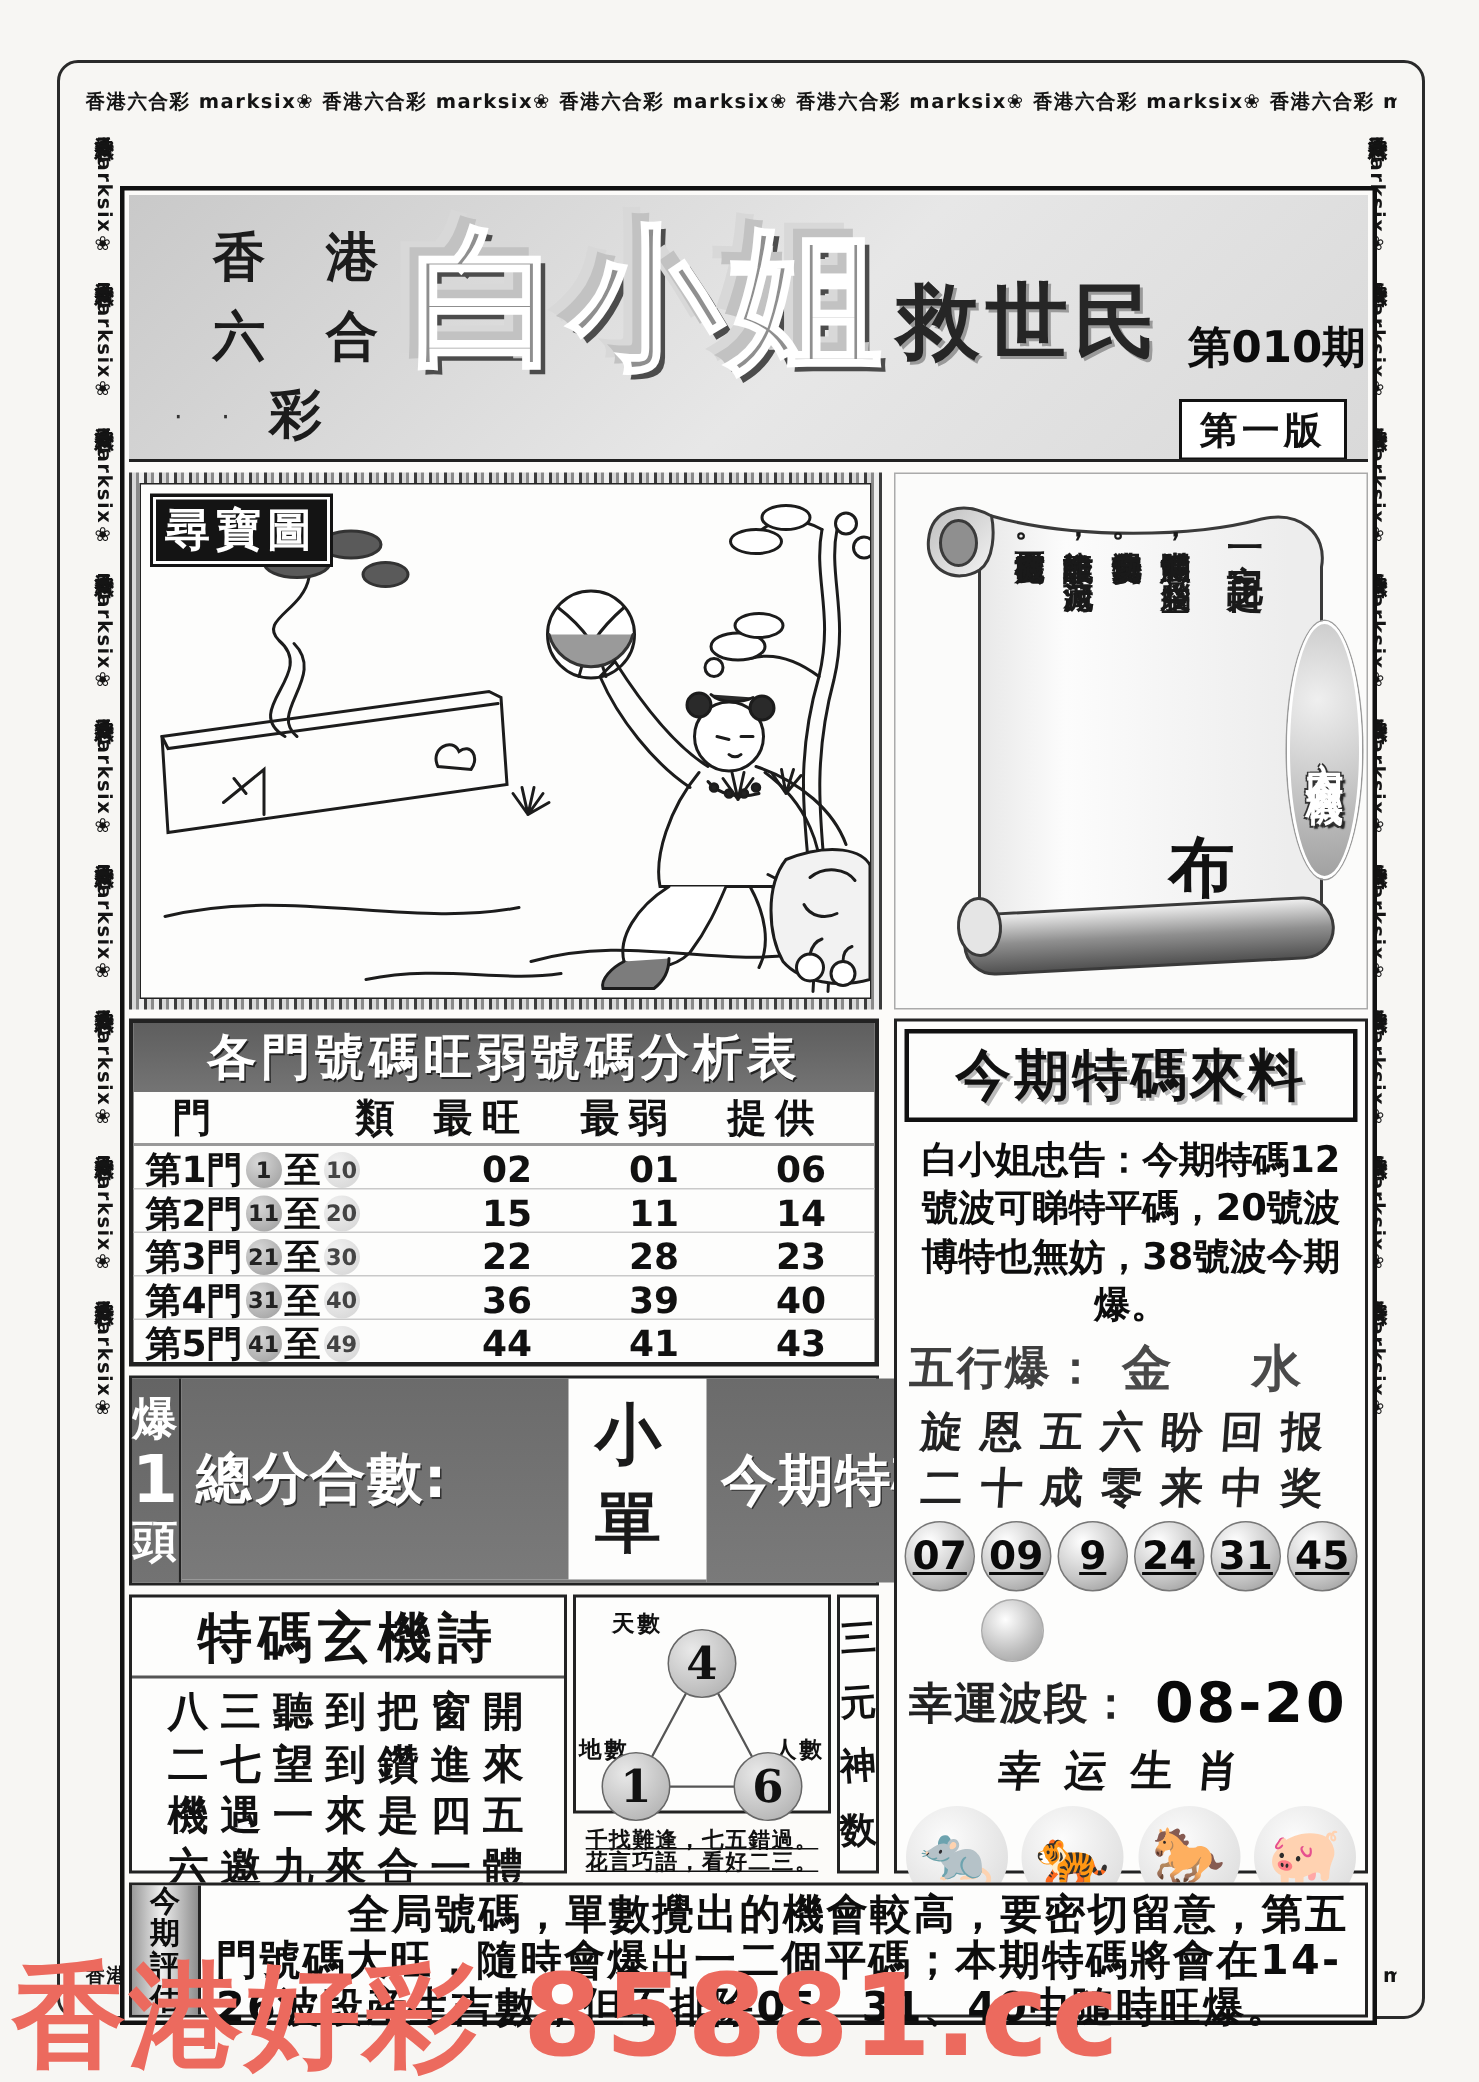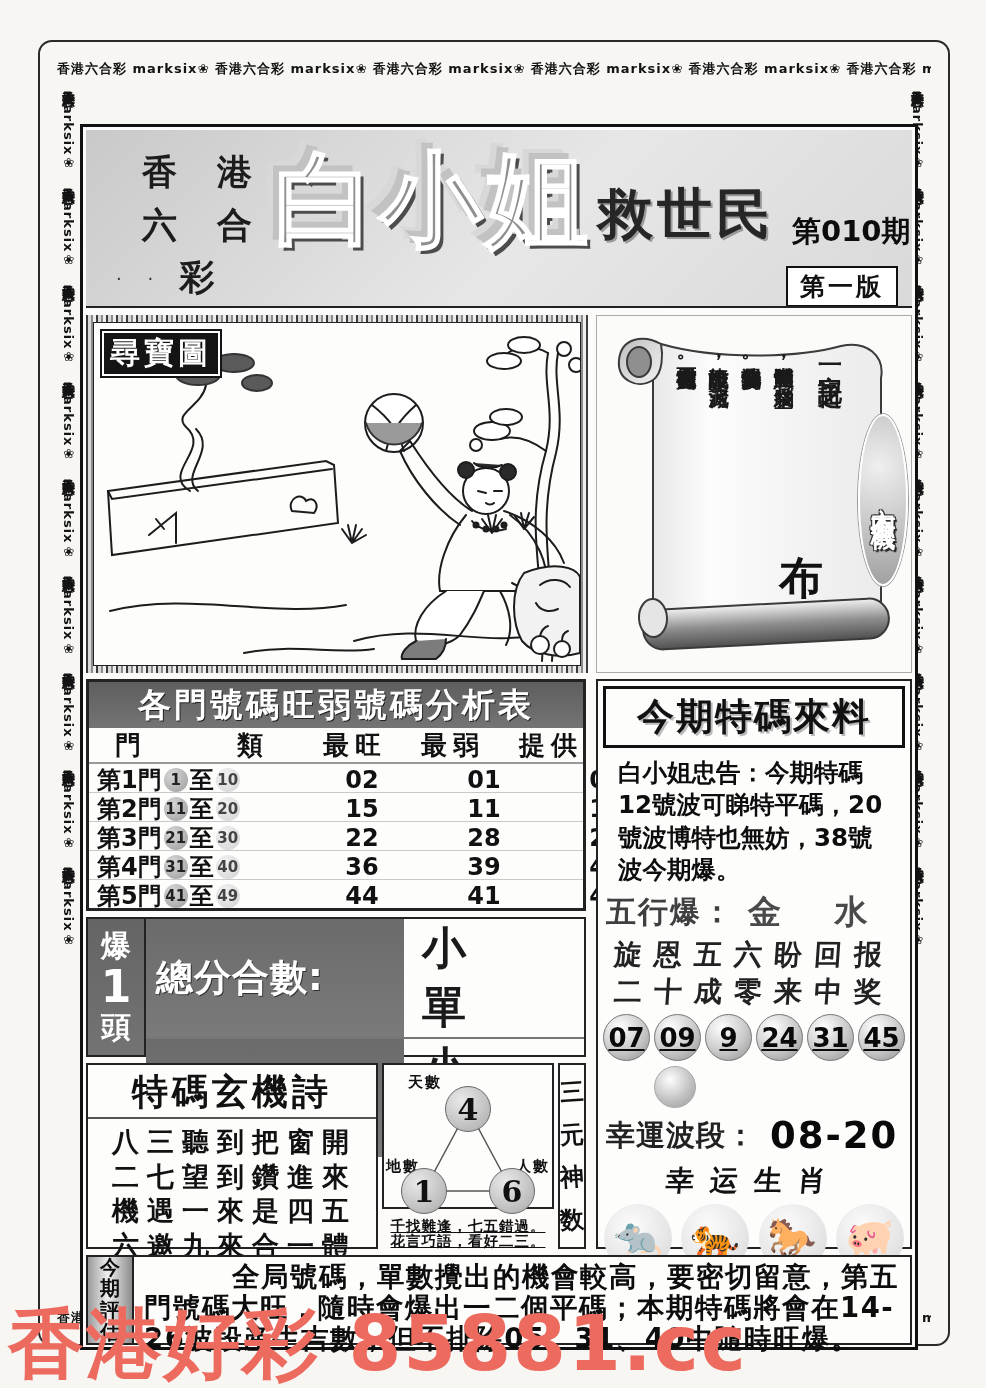--- a/index.html
+++ b/index.html
@@ -42,54 +42,54 @@
   .scroll-text .head { font-size:24px; letter-spacing:4px; margin-left:10px; }
   .scroll-bigchar { position:absolute; right:88px; bottom:64px; font-family:"DejaVu Serif", serif; font-size:44px; font-weight:bold; color:#111; }
   .badge { position:absolute; right:3px; top:98px; width:50px; height:172px; border-radius:50%; background:radial-gradient(circle at 40% 30%, #efefef, #9f9f9f); border:2px solid #fff; box-shadow:0 0 0 1px #999; display:flex; align-items:center; justify-content:center; }
   .badge span { writing-mode:vertical-rl; text-orientation:upright; font-size:25px; font-weight:bold; color:#fff; letter-spacing:6px; text-shadow:-1px -1px 0 #333,1px -1px 0 #333,-1px 1px 0 #333,2px 2px 1px #222; }
 
   
   .analysis { position:absolute; left:3px; top:552px; width:500px; height:232px; border:3px solid #222; background:#fdfdfc; }
   .analysis-title { height:46px; background:linear-gradient(#5e5e5e,#747474); color:#fff; font-size:33px; font-weight:bold; text-align:center; letter-spacing:3px; line-height:46px; text-shadow:1px 1px 0 #222; }
   .analysis-head { display:grid; grid-template-columns:200px 98px 98px 98px; height:36px; align-items:center; border-bottom:2px solid #999; font-size:26px; font-weight:bold; }
   .analysis-head .c0 { display:flex; justify-content:space-between; padding:0 26px; }
-  .analysis-head .c { text-align:right; letter-spacing:6px; }
-  .analysis-row { display:grid; grid-template-columns:200px 98px 98px 98px; height:29px; align-items:center; border-bottom:1px solid #c9c9c9; font-size:24px; font-weight:bold;gap:24px; }
+  .analysis-head .c { text-align:left; letter-spacing:6px; }
+  .analysis-row { display:grid; grid-template-columns:200px 98px 98px 98px; height:29px; align-items:center; border-bottom:1px solid #c9c9c9; font-size:24px; font-weight:bold; }
   .analysis-row:last-child { border-bottom:none; }
   .door-cell { display:flex; align-items:center; gap:2px; padding-left:8px; font-size:24px; }
   .num-circle { display:inline-flex; width:24px; height:24px; border-radius:50%; background:radial-gradient(circle at 35% 30%, #d8d8d8, #9b9b9b); align-items:center; justify-content:center; font-size:15px; font-weight:bold; color:#222; }
   .num-circle.light { background:radial-gradient(circle at 35% 30%, #f2f2f2, #d3d3d3); color:#444; }
   .val-cell { text-align:center; font-family:"DejaVu Sans", sans-serif; }
 
   
   .burst { position:absolute; left:3px; top:790px; width:500px; height:140px; border:2px solid #222; display:flex; background:#fdfdfc; }
   .burst-left { width:58px; background:linear-gradient(#646464,#737373); border-right:2px solid #222; color:#fff; display:flex; flex-direction:column; align-items:center; justify-content:center; font-weight:bold; }
   .burst-left .b1 { font-size:30px; } .burst-left .b2 { font-size:44px; line-height:.9; } .burst-left .b3 { font-size:30px; }
-  .burst-rows { flex:1; display:flex; flex-direction:column; }
+  .burst-rows { flex:1; display:flex; }
   .burst-row { flex:1; display:flex; border-bottom:2px solid #777; }
   .burst-row:last-child { border-bottom:none; }
   .burst-label { width:258px; background:linear-gradient(#6b6b6b,#7a7a7a); color:#fff; font-size:37px; font-weight:bold; display:flex; align-items:center; padding-left:10px; letter-spacing:1px; text-shadow:1px 1px 0 #333; }
   .burst-value { flex:1; display:flex; align-items:center; justify-content:center; font-size:44px; font-weight:bold; color:#1a1a1a; letter-spacing:30px; padding-left:18px; }
 
   
   .mystic { position:absolute; left:3px; top:936px; width:292px; height:186px; border:2px solid #222; background:#fdfdfc; }
   .mystic-title { font-size:36px; font-weight:bold; text-align:center; letter-spacing:4px; border-bottom:2px solid #555; padding:3px 0 0; }
   .mystic-lines { padding:6px 24px; }
   .mystic-lines div { font-size:27px; font-weight:bold; letter-spacing:8px; line-height:1.28; white-space:nowrap; }
   .tri-box { position:absolute; left:299px; top:936px; width:172px; height:146px; border:2px solid #222; background:#fdfdfc; }
   .tri-label { position:absolute; font-size:15px; font-weight:bold; letter-spacing:2px; }
   .tri-circle { position:absolute; width:46px; height:46px; border-radius:50%; background:radial-gradient(circle at 35% 30%, #e9e9e9, #a9a9a9); border:1px solid #666; display:flex; align-items:center; justify-content:center; font-size:30px; font-weight:bold; font-family:"DejaVu Serif", serif; }
   .tri-caption { position:absolute; left:0; width:100%; text-align:center; font-size:14.5px; font-weight:bold; letter-spacing:1px;text-decoration:underline; }
   .sanyuan { position:absolute; left:475px; top:936px; width:28px; height:186px; border:2px solid #222; background:#fdfdfc; display:flex; flex-direction:column; align-items:center; justify-content:space-around; padding:6px 0; }
   .sanyuan span { font-family:"DejaVu Serif", serif; font-size:24px; font-weight:bold; transform:rotate(-4deg); }
 
   
   .special { position:absolute; left:513px; top:552px; width:316px; height:570px; border:2px solid #222; background:#fdfdfc; }
   .special-title { margin:5px; border:3px solid #111; text-align:center; font-size:37px; font-weight:bold; letter-spacing:2px; padding:3px 0; text-shadow:2px 2px 0 #bbb; }
-  .advice { padding:4px 20px 2px; font-size:24.5px; font-weight:bold; line-height:1.32; color:#0d0d0d; }
+  .advice { padding:4px 8px 2px; font-size:24.5px; font-weight:bold; line-height:1.32; color:#0d0d0d;text-align:center; }
   .wuxing { display:flex; align-items:center; padding:2px 8px; }
   .wuxing .lab { font-size:30px; font-weight:bold; color:#3f3f3f; letter-spacing:2px; }
   .wuxing .val { font-size:33px; font-weight:bold; color:#4a4a4a; margin-left:14px; word-spacing:42px; }
   .handpoem { text-align:center; font-family:"DejaVu Serif", serif; font-weight:bold; color:#222; }
   .handpoem div { font-size:28px; letter-spacing:12px; line-height:1.3; transform:skewX(-4deg); }
   .balls { display:flex; justify-content:space-between; padding:4px 5px 2px; }
   .ball { width:47px; height:47px; border-radius:50%; background:radial-gradient(circle at 35% 28%, #ffffff, #c9c9c9 55%, #8f8f8f); border:1px solid #777; display:flex; align-items:center; justify-content:center; font-size:26px; font-weight:bold; color:#0a0a0a;text-decoration:underline; }
   .lucky-row { display:flex; align-items:center; padding:3px 8px; }
   .lucky-row .lab { font-size:29px; font-weight:bold; letter-spacing:1px; color:#222; }
   .color-ball { width:42px; height:42px; border-radius:50%; margin-left:48px; background:radial-gradient(circle at 38% 32%, #fefefe, #bdbdbd 60%, #9a9a9a); border:1px solid #aaa; }

